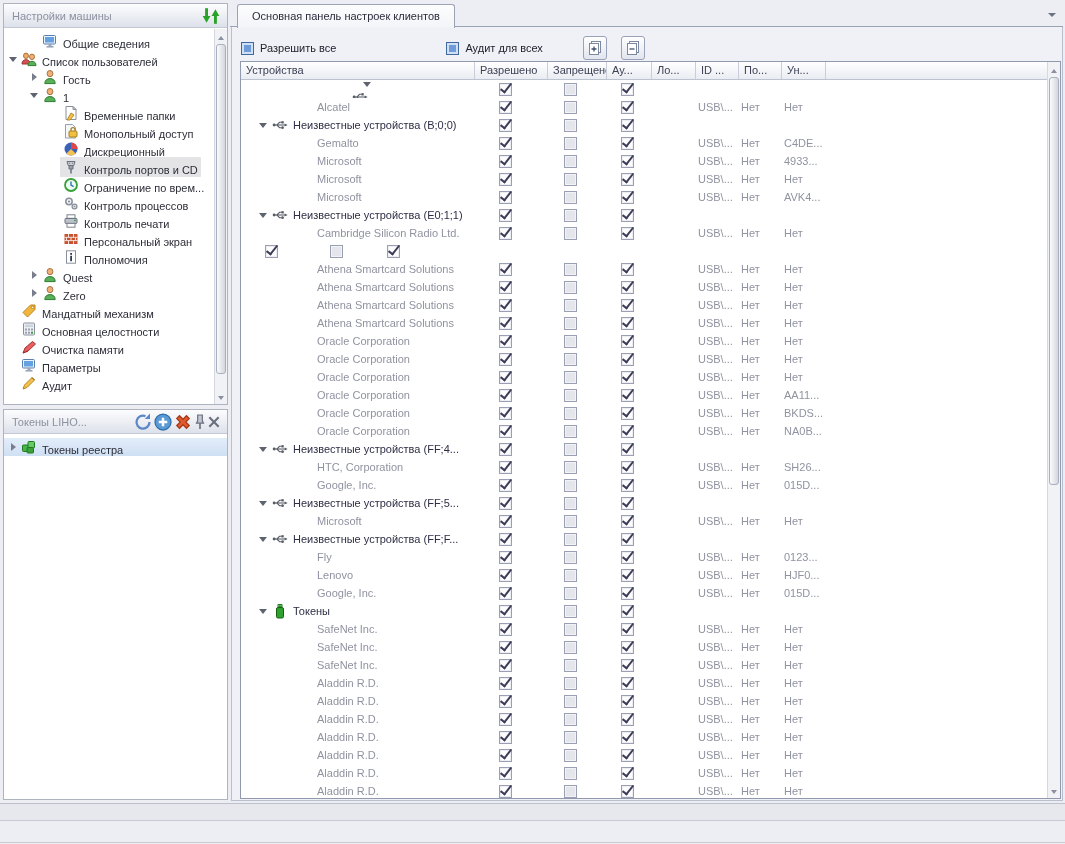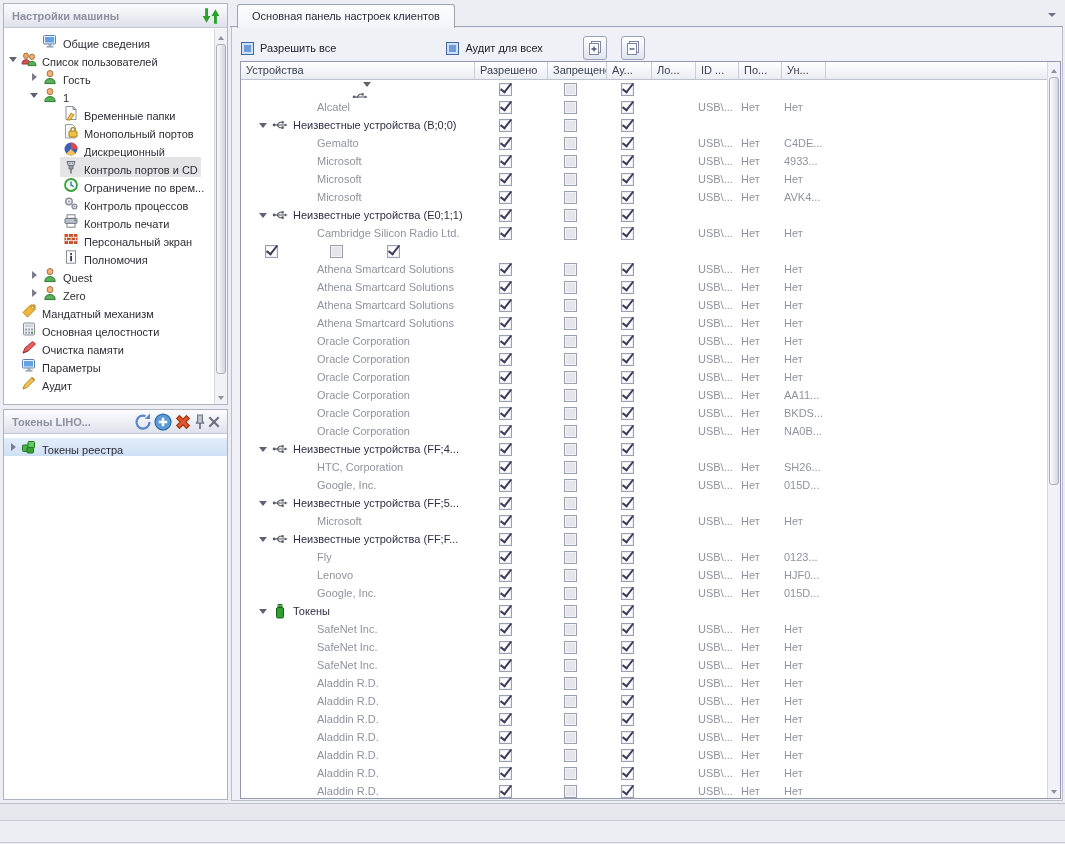--- a/index.html
+++ b/index.html
@@ -8,21 +8,21 @@
 
   .icn { display:inline-block; width:16px; height:16px; vertical-align:middle; flex:none; }
   .icn svg { width:100%; height:100%; display:block; }
 
   
   .panel { position:absolute; border:1px solid #aeb3c0; background:#fff; }
   .panel-settings { left:3px; top:3px; width:225px; height:402px; }
   .panel-tokens   { left:3px; top:409px; width:225px; height:391px; }
   .panel-header { height:24px; background:linear-gradient(#fdfdfe,#dde1ea); border-bottom:1px solid #c3c8d4;
                   display:flex; align-items:center; padding:0 6px 0 8px; }
-  .panel-title { font-weight:bold; color:#8d91a0; white-space:nowrap; overflow:hidden; flex:1; }
+  .panel-title { font-weight:normal; color:#8d91a0; white-space:nowrap; overflow:hidden; flex:1; }
   .hdr-btn { display:inline-flex; width:20px; height:20px; align-items:center; justify-content:center; flex:none; cursor:default; }
 
   .tree { position:absolute; left:0; top:25px; right:13px; bottom:0; overflow:hidden; padding-top:3px; background:#fff; }
   .titem { display:flex; align-items:center; height:18px; white-space:nowrap; }
   .tarrow { width:9px; height:9px; flex:none; position:relative; }
   .tarrow.collapsed::after { content:""; position:absolute; left:2px; top:0; border:4px solid transparent; border-left:5px solid #7a7e8c; }
   .tarrow.expanded::after  { content:""; position:absolute; left:0; top:2px; border:4px solid transparent; border-top:5px solid #5f6370; }
   .hl { display:inline-flex; align-items:center; padding:1px 3px 1px 1px; }
   .titem.sel .hl { background:#e4e4e7; border-radius:1px; }
   .tlabel { margin-left:5px; color:#2d2d38;margin-top:6px; }
@@ -167,21 +167,21 @@
       <div class="titem">
         <span class="tarrow none" style="margin-left: 47px;"></span>
         <span class="hl">
           <span class="icn" style="margin-left: 2px;">
             <svg viewBox="0 0 16 16">
               <path d="M2.5 1.5h7l3 3V15h-10z" fill="#f4f6f9" stroke="#98a0ac"></path>
               <path d="M8 8V6.6a2 2 0 0 1 4 0V8" fill="none" stroke="#a8821e" stroke-width="1.3"></path>
               <rect x="6" y="8" width="8" height="6" rx="1" fill="#f0c040" stroke="#a8821e"></rect>
             </svg>
           </span>
-          <span class="tlabel">Монопольный портов</span>
+          <span class="tlabel">Монопольный доступ</span>
         </span>
       </div>
       <div class="titem">
         <span class="tarrow none" style="margin-left: 47px;"></span>
         <span class="hl">
           <span class="icn" style="margin-left: 2px;">
             <svg viewBox="0 0 16 16">
               <circle cx="8" cy="8" r="6.5" fill="#3a62b8"></circle>
               <path d="M8 8V1.5A6.5 6.5 0 0 1 14.5 8z" fill="#e04848"></path>
               <path d="M8 8l4.6 4.6A6.5 6.5 0 0 1 3.4 12.6z" fill="#f2c14e"></path>

